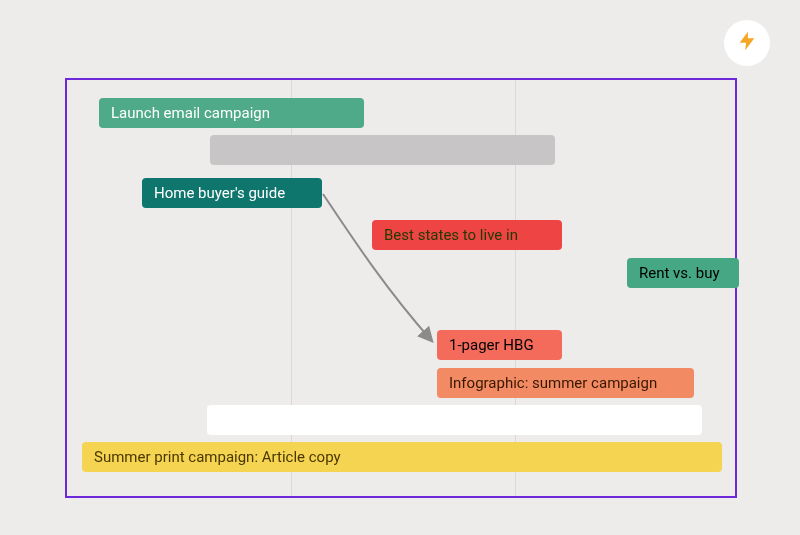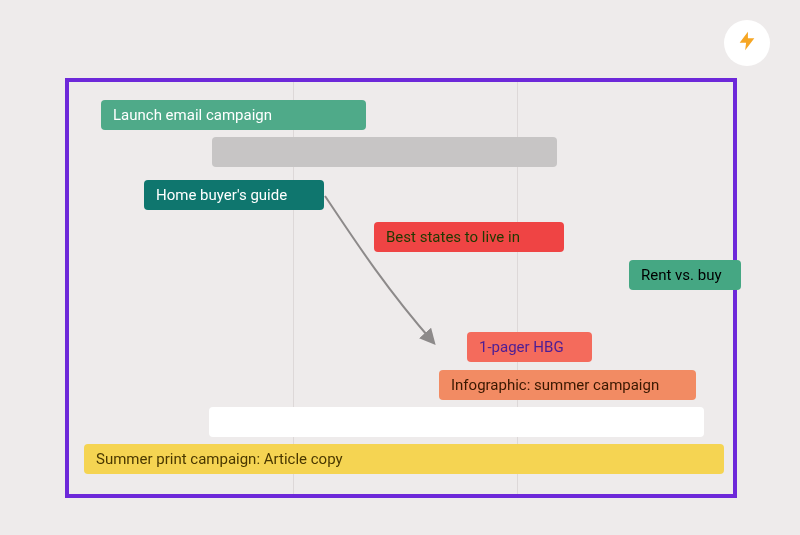--- a/index.html
+++ b/index.html
@@ -23,21 +23,21 @@
     align-items: center;
     justify-content: center;
   }
   .badge svg { width: 22px; height: 22px; }
   .frame {
     position: absolute;
     left: 65px;
     top: 78px;
     width: 672px;
     height: 420px;
-    border: 4px solid #6d28d9;
+    border: 2px solid #6d28d9;
   }
   .col-line {
     position: absolute;
     top: 0;
     bottom: 0;
     width: 1px;
     background: #ddd8d8;
   }
   .bar {
     position: absolute;
@@ -47,21 +47,21 @@
     align-items: center;
     padding: 0 12px;
     font-size: 15px;
     white-space: nowrap;
   }
   .green  { background: #4faa89; color: #fff; }
   .green2 { background: #45a783; color: #000000; }
   .grey   { background: #c7c5c5; }
   .blue   { background: #0f766e; color: #fff; }
   .lime   { background: #ef4444; color: #1f3a00; }
-  .red    { background: #f46b5c; color: #4c1d95; margin-left: 28px; }
+  .red    { background: #f46b5c; color: #000000; }
   .orange { background: #f28b63; color: #3a1800; }
   .white  { background: #fff; }
   .yellow { background: #f5d452; color: #4a3800; }
   .arrow {
     position: absolute;
     overflow: visible;
     pointer-events: none;
   }
 </style>
 </head>

